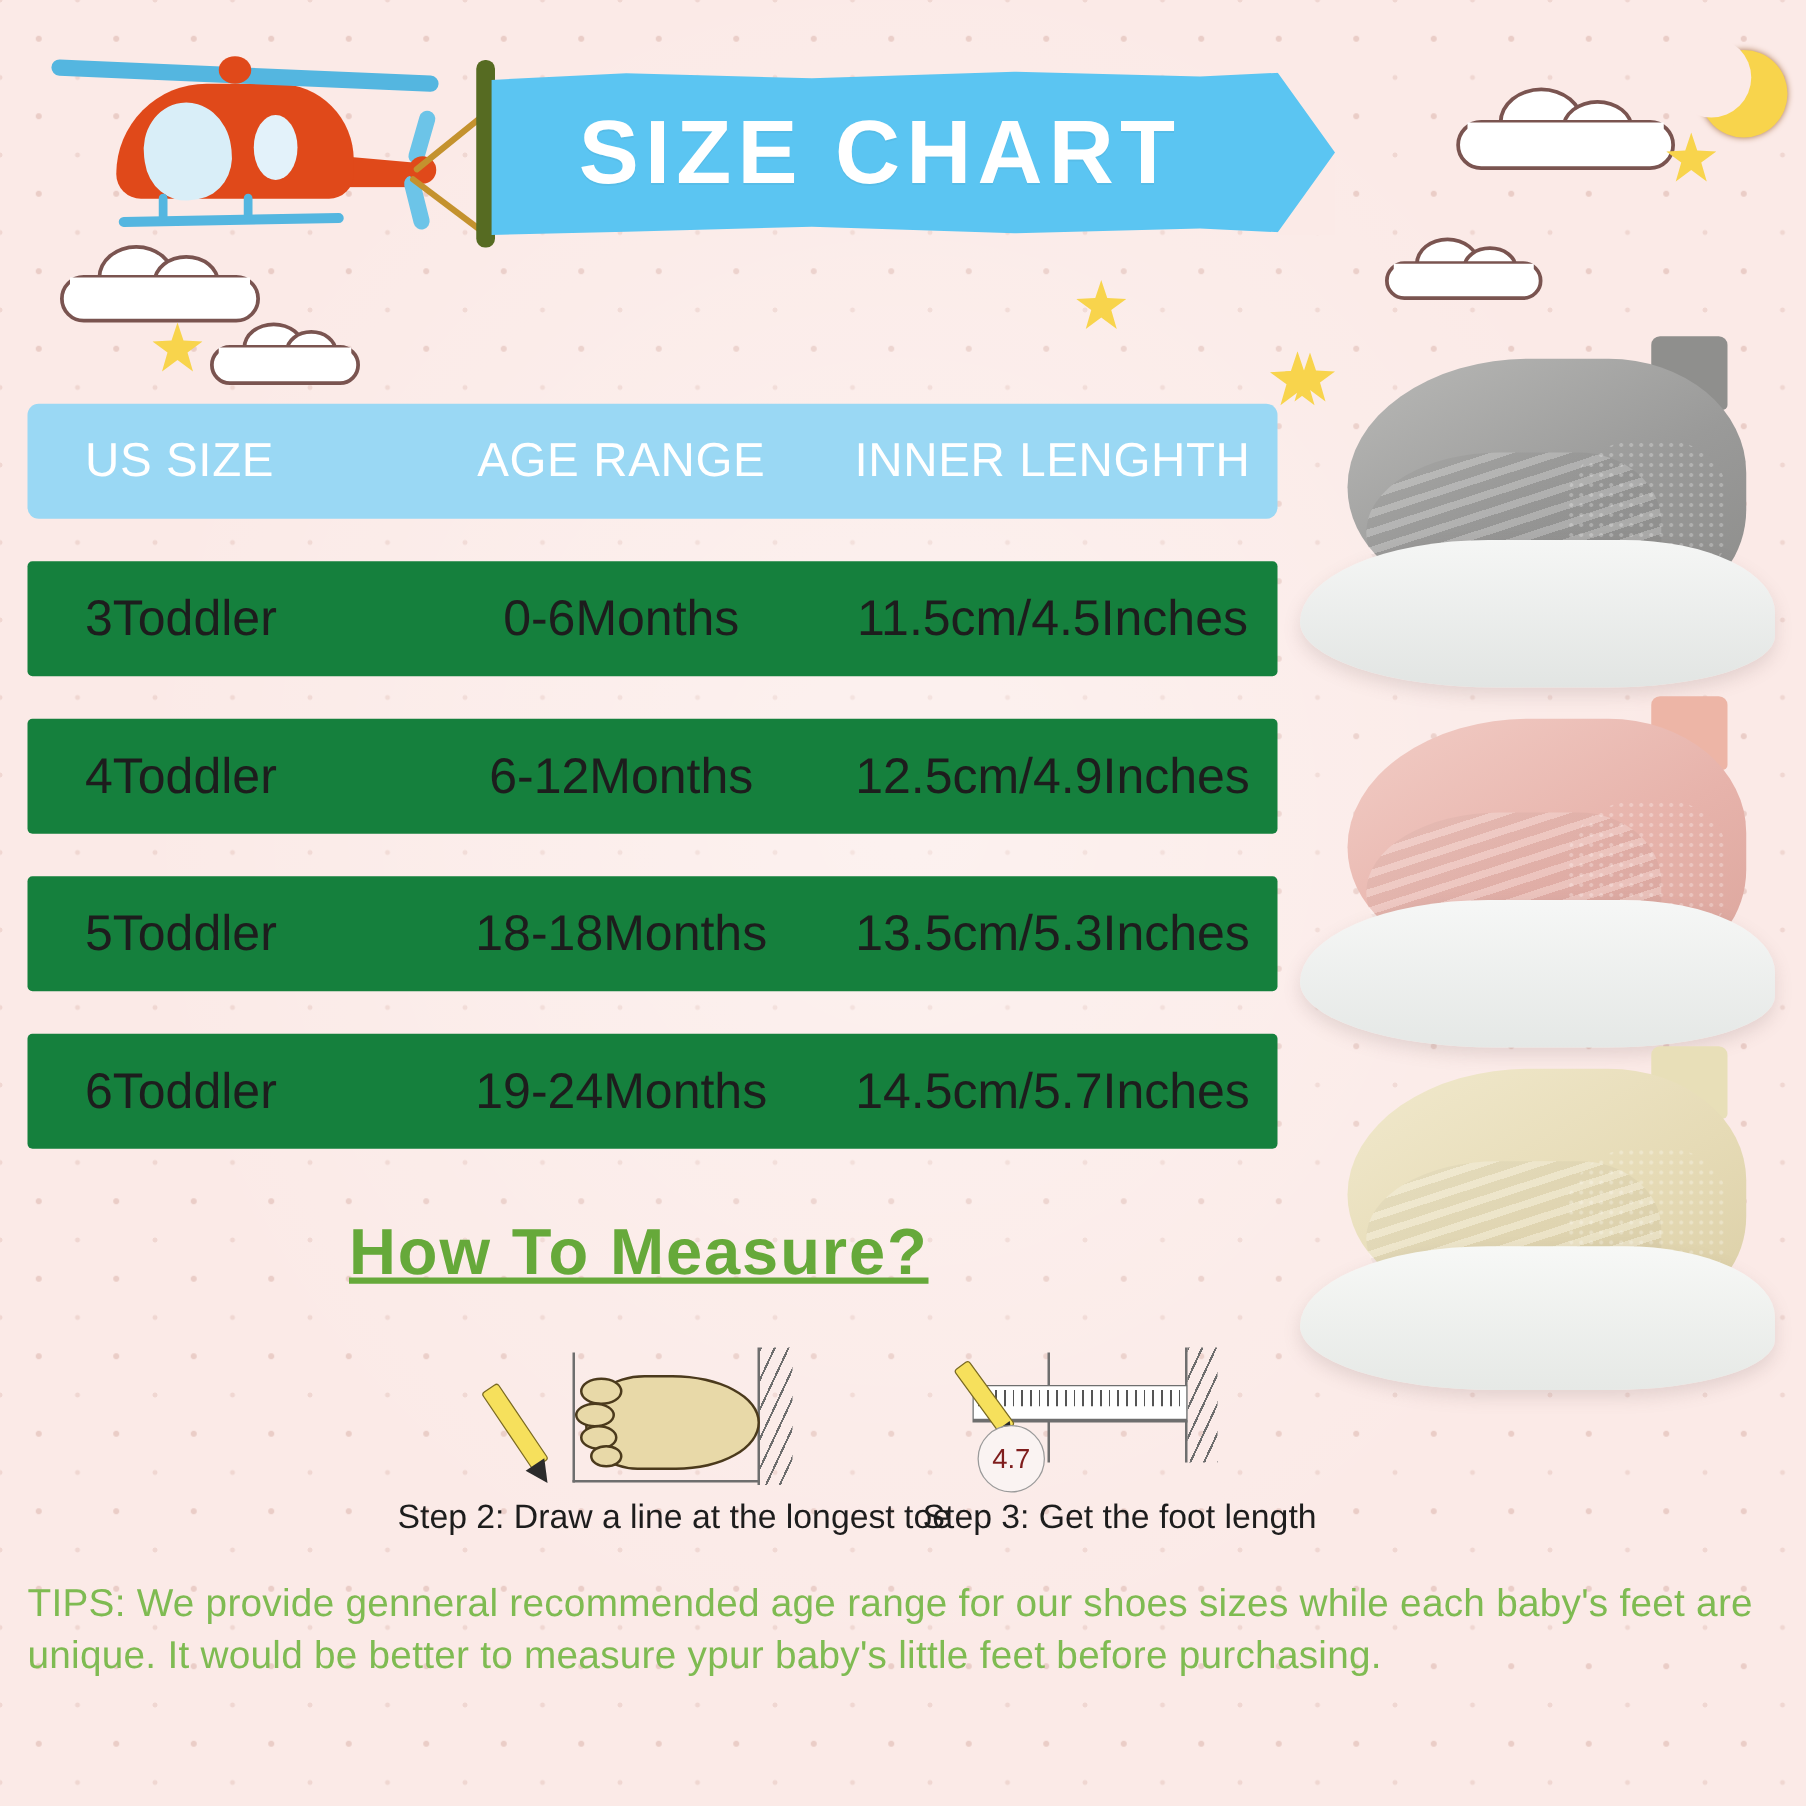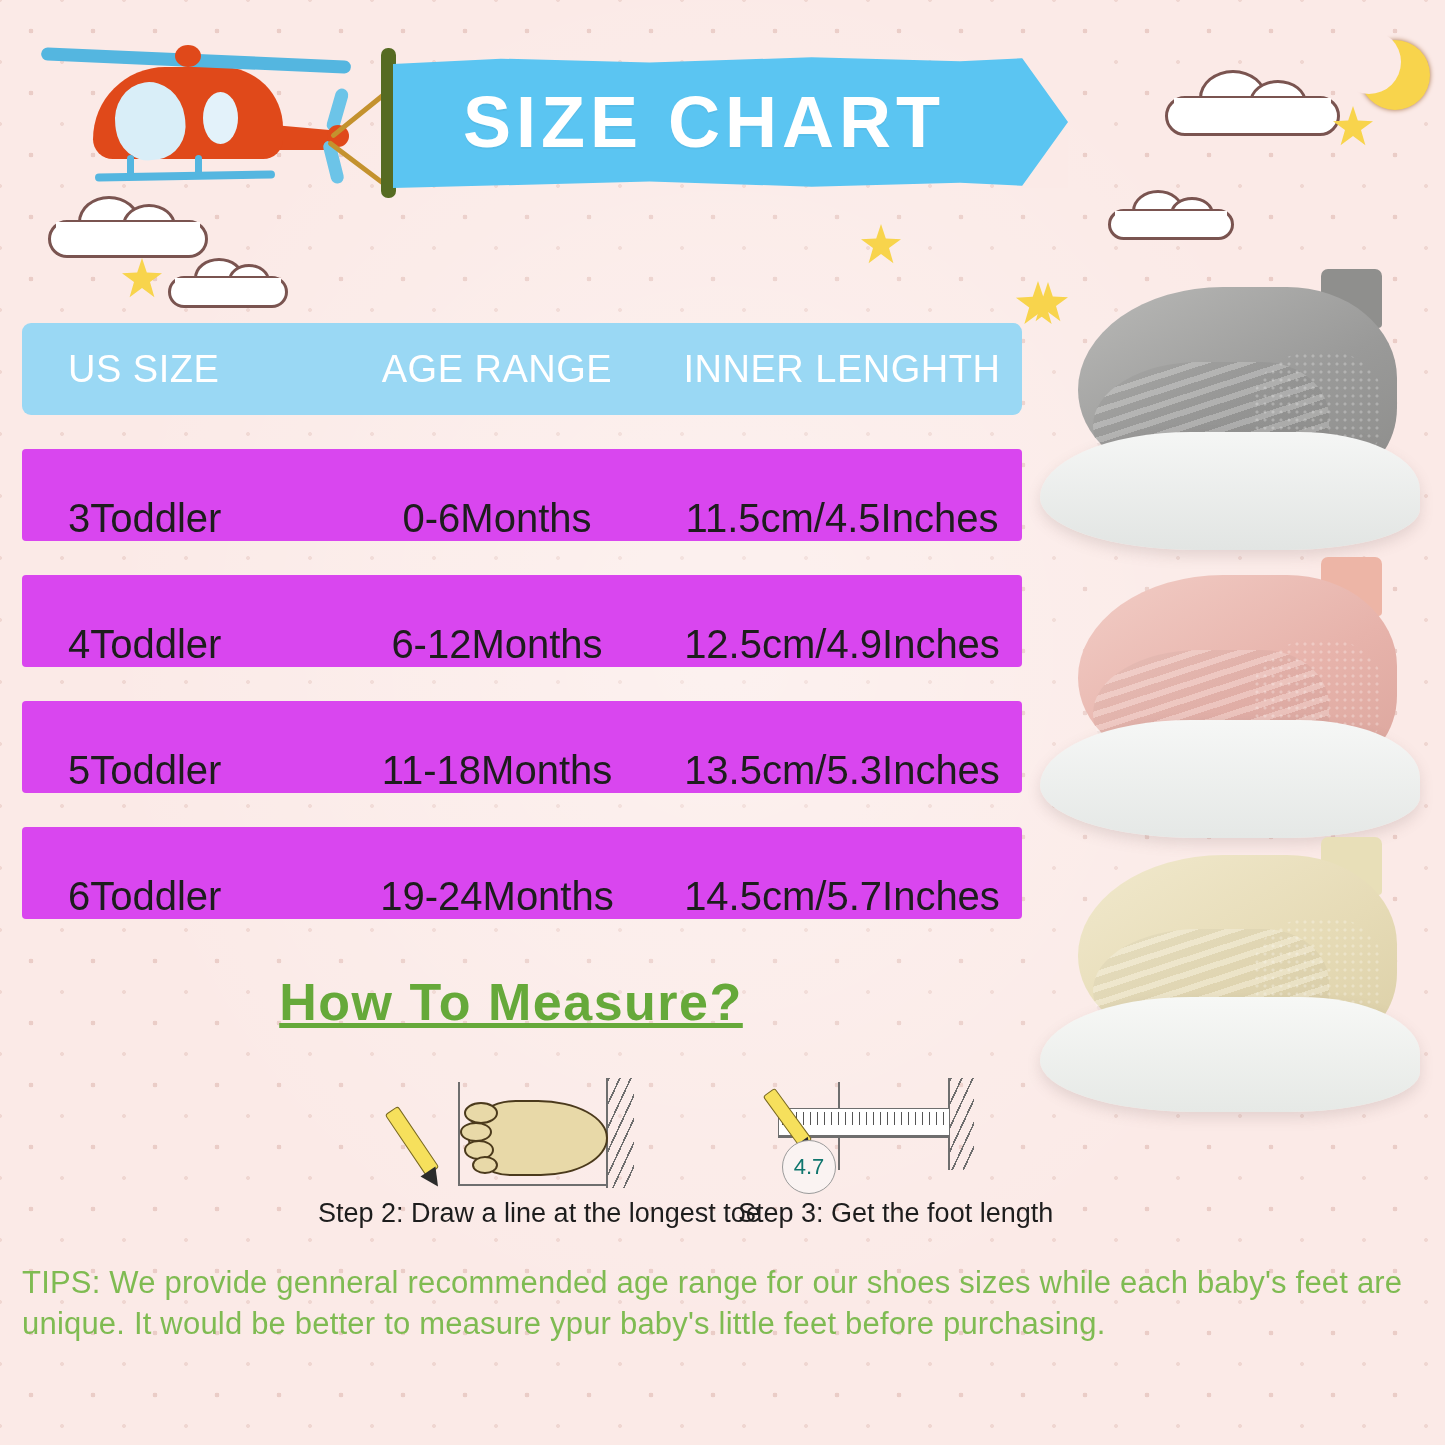--- a/index.html
+++ b/index.html
@@ -113,22 +113,22 @@
   #table{left:22px;top:323px;width:1000px;}
   #thead{
     height:92px;background:#9ad8f4;border-radius:9px;
     display:flex;align-items:center;
   }
   .th{
     color:#ffffff;font-size:38px;letter-spacing:.5px;
     display:flex;align-items:center;
   }
   .trow{
-    height:92px;background:#d946ef;border-radius:4px;margin-top:34px;
-    display:flex;align-items:flex-end;
+    height:92px;background:#15803d;border-radius:4px;margin-top:34px;
+    display:flex;align-items:center;
   }
   .td{color:#1d1d1d;font-size:40px;display:flex;align-items:center;}
   .c1{width:310px;padding-left:46px;box-sizing:border-box;}
   .c2{width:330px;justify-content:center;}
   .c3{width:360px;justify-content:center;}
 
   
   #howto{
     left:0;top:972px;width:1022px;text-align:center;
     color:#66a93a;font-size:52px;font-weight:bold;letter-spacing:1.5px;text-decoration:underline;
@@ -148,21 +148,21 @@
   .pencil{position:absolute;background:#f6e05c;border:1.6px solid #7a6a22;box-sizing:border-box;}
   .penciltip{position:absolute;width:0;height:0;}
   .foot{position:absolute;background:#e8d9a8;border:2.4px solid #4b3a1c;box-sizing:border-box;}
   .toe{position:absolute;background:#e8d9a8;border:2.2px solid #4b3a1c;box-sizing:border-box;border-radius:50%;}
   .ruler{position:absolute;background:#ffffff;border:1.8px solid #6e6e6e;box-sizing:border-box;}
   .tick{position:absolute;background-image:repeating-linear-gradient(90deg,#555 0 1.4px,rgba(0,0,0,0) 1.4px 7px);}
   #bubble{
     position:absolute;width:54px;height:54px;border-radius:50%;
     background:#faf3f2;border:1.8px solid #9a9a9a;box-sizing:border-box;
     display:flex;align-items:center;justify-content:center;
-    font-size:22px;color:#0f766e;
+    font-size:22px;color:#7f1d1d;
   }
 
   
   #tips{
     left:22px;top:1262px;width:1400px;
     color:#7fbb52;font-size:31px;line-height:1.33;letter-spacing:.2px;
   }
 
   
   .shoe{position:absolute;}
@@ -273,21 +273,21 @@
     <div class="td c2">0-6Months</div>
     <div class="td c3">11.5cm/4.5Inches</div>
   </div>
   <div class="trow">
     <div class="td c1">4Toddler</div>
     <div class="td c2">6-12Months</div>
     <div class="td c3">12.5cm/4.9Inches</div>
   </div>
   <div class="trow">
     <div class="td c1">5Toddler</div>
-    <div class="td c2">11-18Months</div>
+    <div class="td c2">18-18Months</div>
     <div class="td c3">13.5cm/5.3Inches</div>
   </div>
   <div class="trow">
     <div class="td c1">6Toddler</div>
     <div class="td c2">19-24Months</div>
     <div class="td c3">14.5cm/5.7Inches</div>
   </div>
 </div>
 
 <div id="howto" class="abs">How To Measure?</div>

